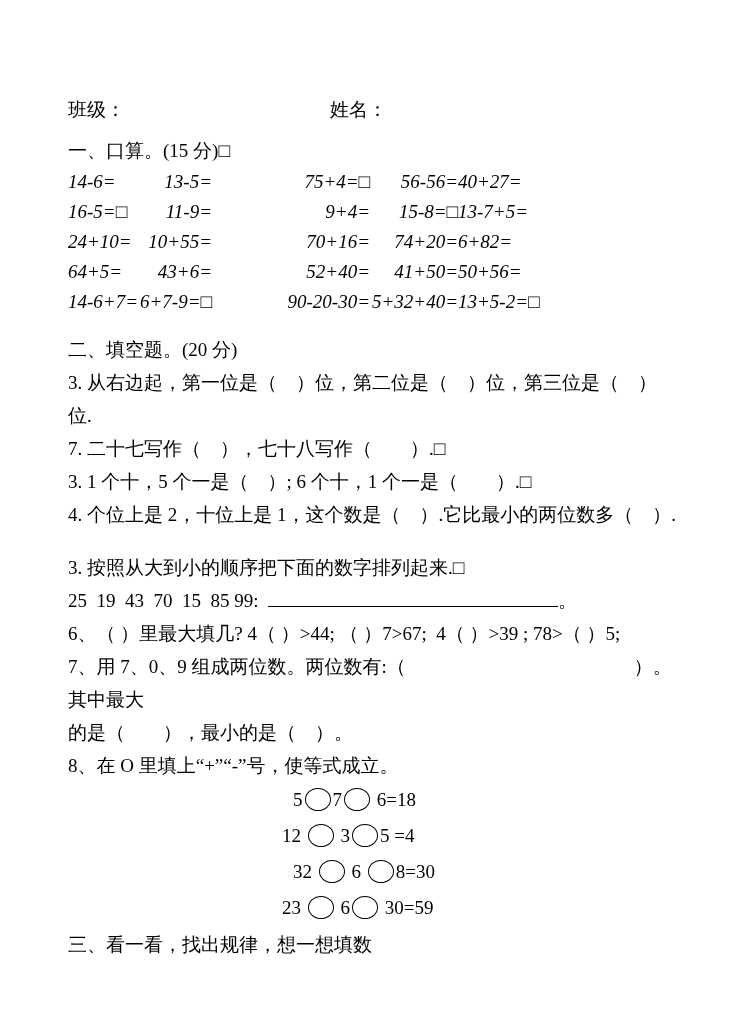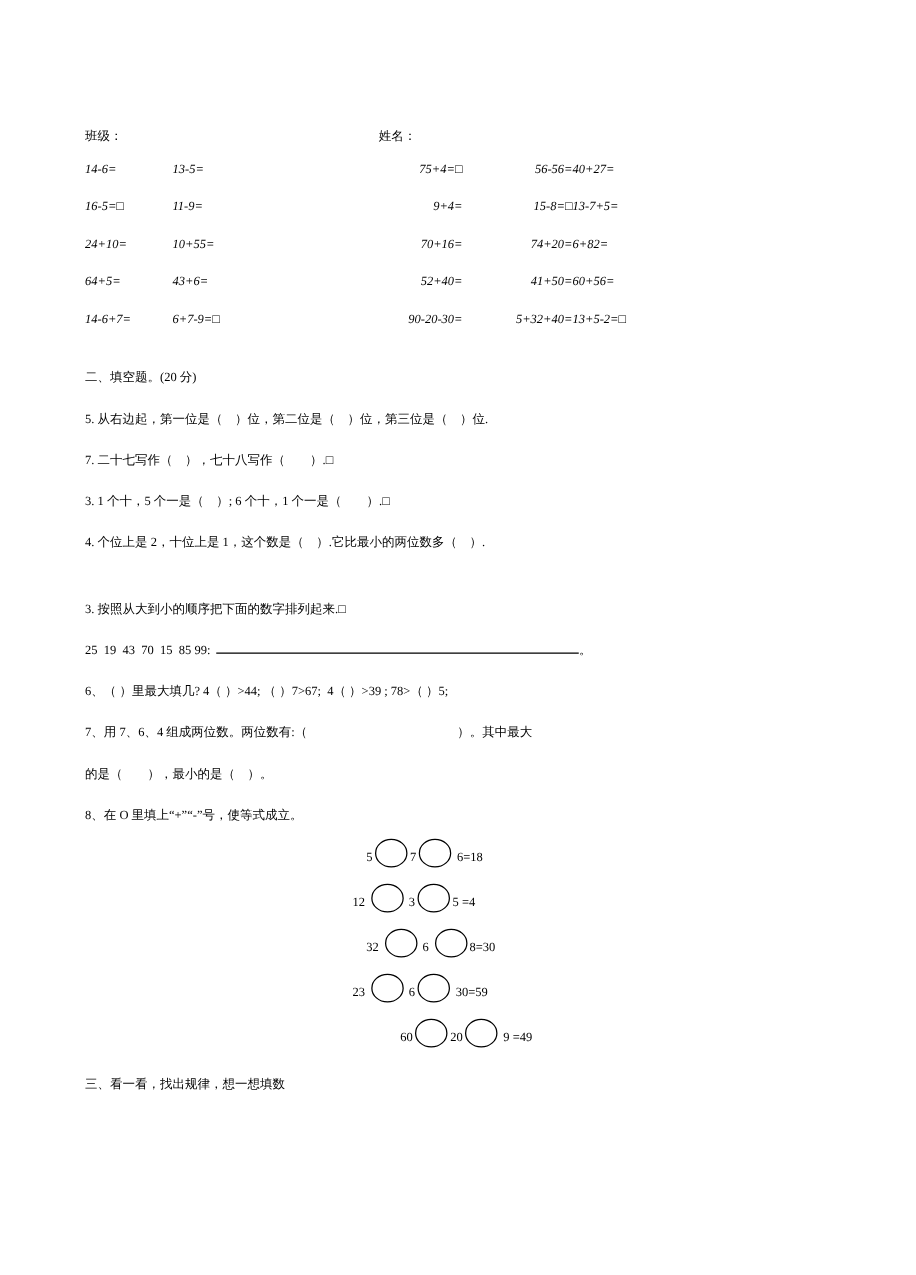--- a/index.html
+++ b/index.html
@@ -3,35 +3,35 @@
 <meta charset="utf-8">
 <style>
   html, body { margin: 0; padding: 0; background: #ffffff; }
   .page {
     position: relative;
     width: 733px;
     height: 1020px;
     background: #ffffff;
     color: #000000;
     font-family: "Liberation Serif", "DejaVu Serif", serif;
-    font-size: 10px;
+    font-size: 19px;
     overflow: hidden;
     box-sizing: border-box;
   }
   .content { padding: 100px 55px 0 68px; box-sizing: border-box; }
   .header-row { line-height: 20px; }
   .name-label { margin-left: 205px; }
   .sec-title { margin: 14px 0 0 0; line-height: 33px; }
   .item { margin: 0; line-height: 33px; }
   .prewrap { white-space: pre-wrap; }
   .gap-before { margin-top: 20px; }
   table.oral-table { border-collapse: collapse; margin: 0; }
   table.oral-table td { padding: 0; height: 30px; vertical-align: middle; font-style: italic; }
   td.c1 { width: 70px;  text-align: left; }
-  td.c2 { width: 74px;  }
+  td.c2 { width: 74px;  text-align: right; }
   td.c3 { width: 158px; text-align: right; }
   td.c4 { width: 88px;  text-align: right; }
   td.c5 { width: 110px; text-align: left; }
   .blank-line {
     display: inline-block;
     width: 290px;
     height: 15px;
     border-bottom: 1px solid #000;
     vertical-align: baseline;
   }
@@ -52,20 +52,21 @@
 </head>
 <body>
 
 <div class="page">
   <div class="content">
 
     <div class="header-row">
       <span>班级：</span><span class="name-label">姓名：</span>
     </div>
 
+    <p class="sec-title">一、口算。(15 分)□</p>
 
     <table class="oral-table">
       <tbody>
           <tr>
         <td class="c1">14-6=</td>
         <td class="c2">13-5=</td>
         <td class="c3">75+4=□</td>
         <td class="c4">56-56=</td>
         <td class="c5">40+27=</td>
       </tr>
@@ -81,56 +82,55 @@
         <td class="c2">10+55=</td>
         <td class="c3">70+16=</td>
         <td class="c4">74+20=</td>
         <td class="c5">6+82=</td>
       </tr>
       <tr>
         <td class="c1">64+5=</td>
         <td class="c2">43+6=</td>
         <td class="c3">52+40=</td>
         <td class="c4">41+50=</td>
-        <td class="c5">60+56=</td>
+        <td class="c5">50+56=</td>
       </tr>
       <tr>
         <td class="c1">14-6+7=</td>
         <td class="c2">6+7-9=□</td>
         <td class="c3">90-20-30=</td>
         <td class="c4">5+32+40=</td>
         <td class="c5">13+5-2=□</td>
       </tr>
     </tbody>
       </table>
 
     <p class="sec-title" style="margin-top:16px">二、填空题。(20 分)</p>
 
-    <p class="item prewrap">5. 从右边起，第一位是（　）位，第二位是（　）位，第三位是（　）位.</p>
+    <p class="item prewrap">3. 从右边起，第一位是（　）位，第二位是（　）位，第三位是（　）位.</p>
     <p class="item prewrap">7. 二十七写作（　），七十八写作（　　）.□</p>
     <p class="item prewrap">3. 1 个十，5 个一是（　）; 6 个十，1 个一是（　　）.□</p>
     <p class="item prewrap">4. 个位上是 2，十位上是 1，这个数是（　）.它比最小的两位数多（　）.</p>
 
     <p class="item prewrap gap-before">3. 按照从大到小的顺序把下面的数字排列起来.□</p>
 
     <p class="item">
       <span class="prewrap">25  19  43  70  15  85 99:  </span><span class="blank-line"></span><span>。</span>
     </p>
 
     <p class="item prewrap">6、（ ）里最大填几? 4（ ）&gt;44; （ ）7&gt;67;  4（ ）&gt;39 ; 78&gt;（ ）5;</p>
-    <p class="item prewrap">7、用 7、6、4 组成两位数。两位数有:（　　　　　　　　　　　　）。其中最大</p>
+    <p class="item prewrap">7、用 7、0、9 组成两位数。两位数有:（　　　　　　　　　　　　）。其中最大</p>
     <p class="item prewrap">的是（　　），最小的是（　）。</p>
     <p class="item prewrap">8、在 O 里填上“+”“-”号，使等式成立。</p>
 
     <div class="eq-row">
       <span class="eq1 prewrap">5<span class="circle"></span>7<span class="circle"></span> 6=18</span>
       <span class="eq2 prewrap">12 <span class="circle"></span> 3<span class="circle"></span>5 =4</span>
     </div>
     <div class="eq-row">
       <span class="eq1 prewrap">32 <span class="circle"></span> 6 <span class="circle"></span>8=30</span>
       <span class="eq2 prewrap">23 <span class="circle"></span> 6<span class="circle"></span> 30=59</span>
-      <span class="eq3 prewrap">60<span class="circle"></span>20<span class="circle"></span> 9 =49</span>
     </div>
 
     <p class="sec-title" style="margin-top:2px">三、看一看，找出规律，想一想填数</p>
 
   </div>
 </div>
 
 </body></html>

